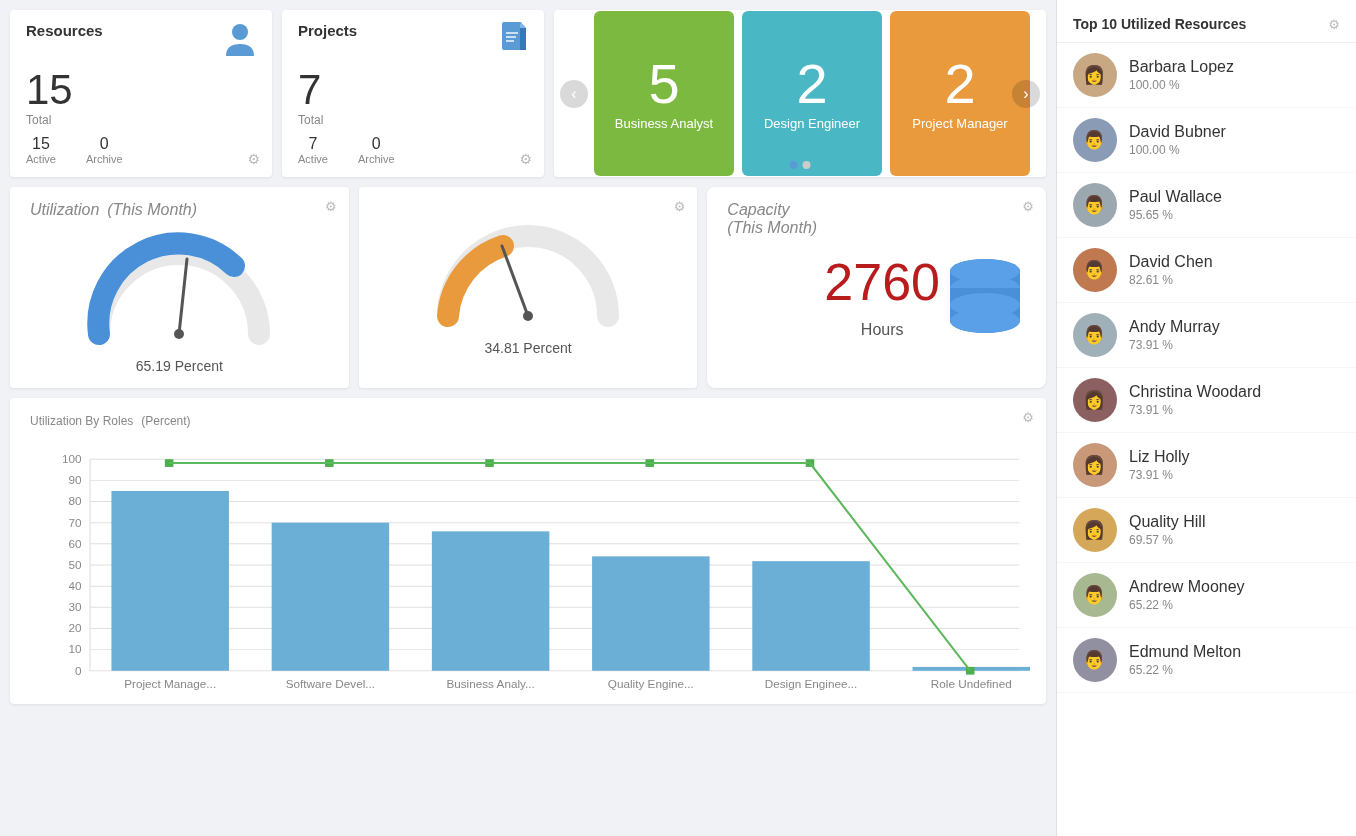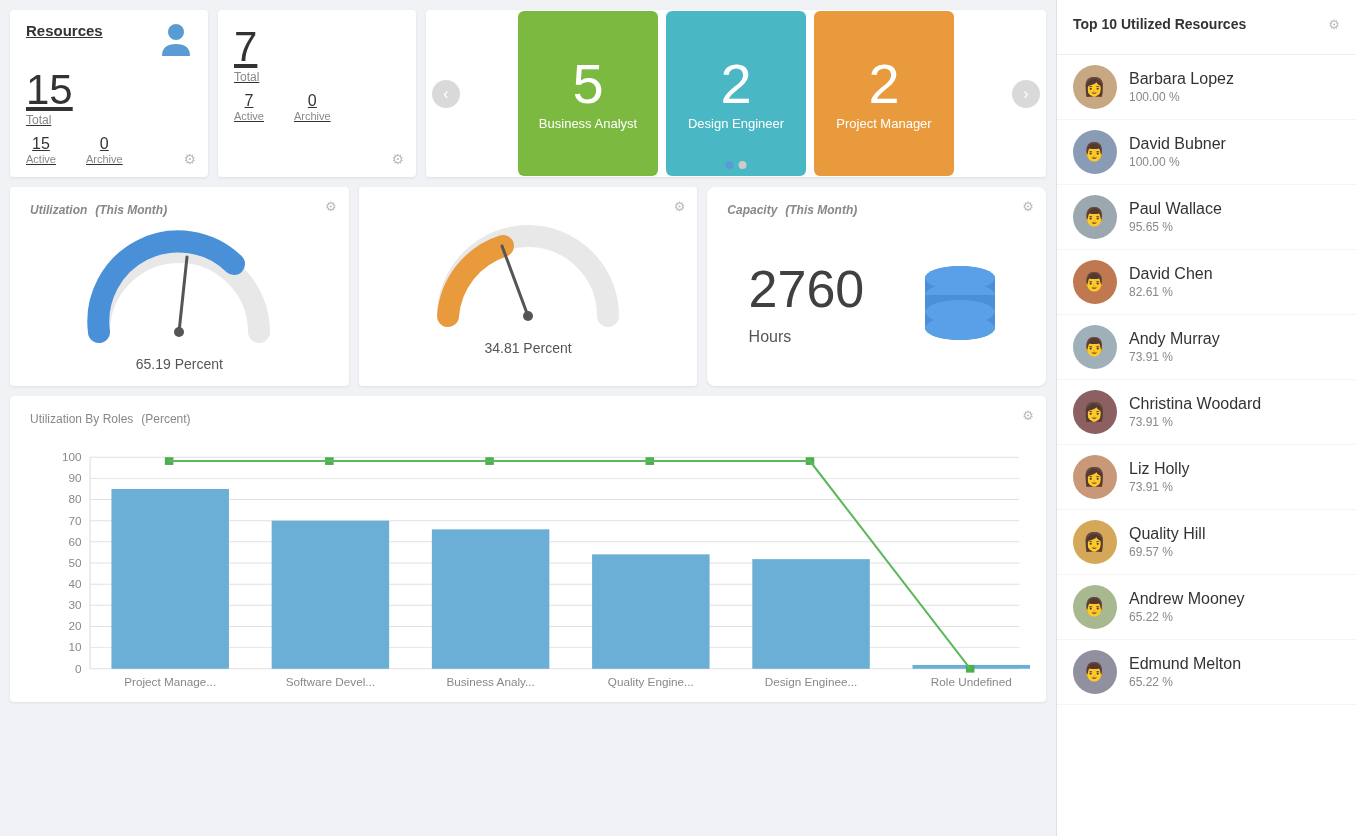--- a/index.html
+++ b/index.html
@@ -6,21 +6,21 @@
     body { font-family: 'Segoe UI', Arial, sans-serif; background: #f0f2f5; font-size: 13px; color: #333; }
 
     .dashboard { display: flex; height: 836px; overflow: hidden; }
     .main-content { flex: 1; overflow-y: auto; padding: 10px; }
     .sidebar { width: 300px; background: #fff; border-left: 1px solid #e0e0e0; overflow-y: auto; padding: 10px 0; }
 
     
     .top-row { display: flex; gap: 10px; margin-bottom: 10px; }
 
     
-    .summary-card { background: #fff; border-radius: 4px; padding: 12px 16px; width: 198px; position: relative; box-shadow: 0 1px 3px rgba(0,0,0,0.08); text-decoration: underline; }
+    .summary-card { background: #fff; border-radius: 4px; padding: 12px 16px; width: 262px; position: relative; box-shadow: 0 1px 3px rgba(0,0,0,0.08); }
     .summary-card .card-header { display: flex; justify-content: space-between; align-items: flex-start; }
     .summary-card .card-title { font-size: 15px; font-weight: 600; color: #333; }
     .summary-card .card-icon { color: #5b9bd5; font-size: 28px; }
     .summary-card .big-number { font-size: 42px; font-weight: 300; color: #333; line-height: 1; margin: 4px 0 2px; }
     .summary-card .big-label { font-size: 12px; color: #888; margin-bottom: 8px; }
     .summary-card .sub-stats { display: flex; gap: 30px; }
     .summary-card .sub-stat { text-align: center; }
     .summary-card .sub-stat .val { font-size: 16px; font-weight: 500; color: #333; }
     .summary-card .sub-stat .lbl { font-size: 11px; color: #888; }
     .summary-card .gear { position: absolute; bottom: 10px; right: 12px; color: #bbb; cursor: pointer; font-size: 14px; }
@@ -37,40 +37,40 @@
     .carousel-dots { position: absolute; bottom: 8px; left: 50%; transform: translateX(-50%); display: flex; gap: 5px; }
     .dot { width: 8px; height: 8px; border-radius: 50%; background: #ccc; }
     .dot.active { background: #5b9bd5; }
 
     
     .middle-row { display: flex; gap: 10px; margin-bottom: 10px; }
 
     
     .gauge-card { background: #fff; border-radius: 4px; flex: 1; padding: 14px 16px; box-shadow: 0 1px 3px rgba(0,0,0,0.08); position: relative; }
     .gauge-card-title { font-size: 14px; font-weight: 600; color: #333; }
-    .gauge-card-title span { font-style: italic; font-weight: 700; font-size: 12px; color: #888; margin-left: 4px; }
+    .gauge-card-title span { font-style: italic; font-weight: 400; font-size: 16px; color: #888; margin-left: 4px; }
     .gauge-gear { position: absolute; top: 12px; right: 12px; color: #bbb; cursor: pointer; }
     .gauge-container { display: flex; align-items: center; justify-content: center; padding: 10px 0 5px; }
     .gauge-label { text-align: center; font-size: 14px; color: #555; margin-top: 4px; }
 
     
-    .capacity-card { background: #fff; border-radius: 8px; flex: 1; padding: 14px 16px; box-shadow: 0 1px 3px rgba(0,0,0,0.08); position: relative; display: flex; flex-direction: column; }
+    .capacity-card { background: #fff; border-radius: 8px; flex: 1; padding: 14px 16px; box-shadow: 0 1px 3px rgba(0,0,0,0.08); position: relative; display: flex; flex-direction: row; }
     .capacity-content { display: flex; align-items: center; justify-content: space-around; flex: 1; margin-top: 20px; }
-    .capacity-hours .num { font-size: 52px; font-weight: 300; color: #404040; line-height: 1; }
-    .capacity-hours .lbl { font-size: 16px; color: #555; margin-top: 13px; }
+    .capacity-hours .num { font-size: 52px; font-weight: 300; color: #b91c1c; line-height: 1; }
+    .capacity-hours .lbl { font-size: 16px; color: #555; text-align: center; margin-top: 13px; }
 
     
     .chart-section { background: #fff; border-radius: 4px; padding: 14px 16px; box-shadow: 0 1px 3px rgba(0,0,0,0.08); position: relative; margin-bottom: 10px; }
     .chart-title { font-size: 14px; font-weight: 600; color: #333; margin-bottom: 12px; }
     .chart-title span { font-weight: 400; font-size: 12px; color: #888; margin-left: 4px; }
     .chart-gear { position: absolute; top: 12px; right: 12px; color: #bbb; cursor: pointer; }
     .chart-area { position: relative; height: 250px; }
 
     
-    .sidebar-header { display: flex; justify-content: space-between; align-items: center; padding: 6px 16px 22px; border-bottom: 1px solid #eee; }
+    .sidebar-header { display: flex; justify-content: space-between; align-items: center; padding: 6px 16px 10px; border-bottom: 1px solid #eee; }
     .sidebar-title { font-size: 14px; font-weight: 600; color: #333; }
     .sidebar-gear { color: #bbb; cursor: pointer; }
     .resource-item { display: flex; align-items: center; padding: 10px 16px; border-bottom: 1px solid #f5f5f5; }
     .resource-avatar { width: 44px; height: 44px; border-radius: 50%; background: #ddd; overflow: hidden; margin-right: 12px; flex-shrink: 0; display: flex; align-items: center; justify-content: center; font-size: 18px; color: #888; }
     .resource-info .name { font-size: 16px; font-weight: 400; color: #333; }
     .resource-info .pct { font-size: 12px; color: #888; margin-top: 2px; }
 
     
     .av1 { background: #c8a882; }
     .av2 { background: #8a9bb5; }
@@ -114,20 +114,33 @@
           </div>
           <div class="sub-stat">
             <div class="val">0</div>
             <div class="lbl">Archive</div>
           </div>
         </div>
         <span class="gear">⚙</span>
       </div>
 
       <div class="summary-card">
+        <div class="card-header">
+          <span class="card-title">Projects</span>
+          <span class="card-icon">
+            <svg width="28" height="36" viewBox="0 0 28 36">
+                <rect x="2" y="0" width="20" height="28" rx="2" fill="#5b9bd5"></rect>
+                <polygon points="20,0 26,6 26,28 20,28" fill="#3a78b5"></polygon>
+                <polygon points="20,0 26,6 20,6" fill="#7ab8e8"></polygon>
+                <rect x="6" y="10" width="12" height="2" fill="white" opacity="0.7"></rect>
+                <rect x="6" y="14" width="10" height="2" fill="white" opacity="0.7"></rect>
+                <rect x="6" y="18" width="8" height="2" fill="white" opacity="0.7"></rect>
+              </svg>
+          </span>
+        </div>
         <div class="big-number">7</div>
         <div class="big-label">Total</div>
         <div class="sub-stats">
           <div class="sub-stat">
             <div class="val">7</div>
             <div class="lbl">Active</div>
           </div>
           <div class="sub-stat">
             <div class="val">0</div>
             <div class="lbl">Archive</div>

